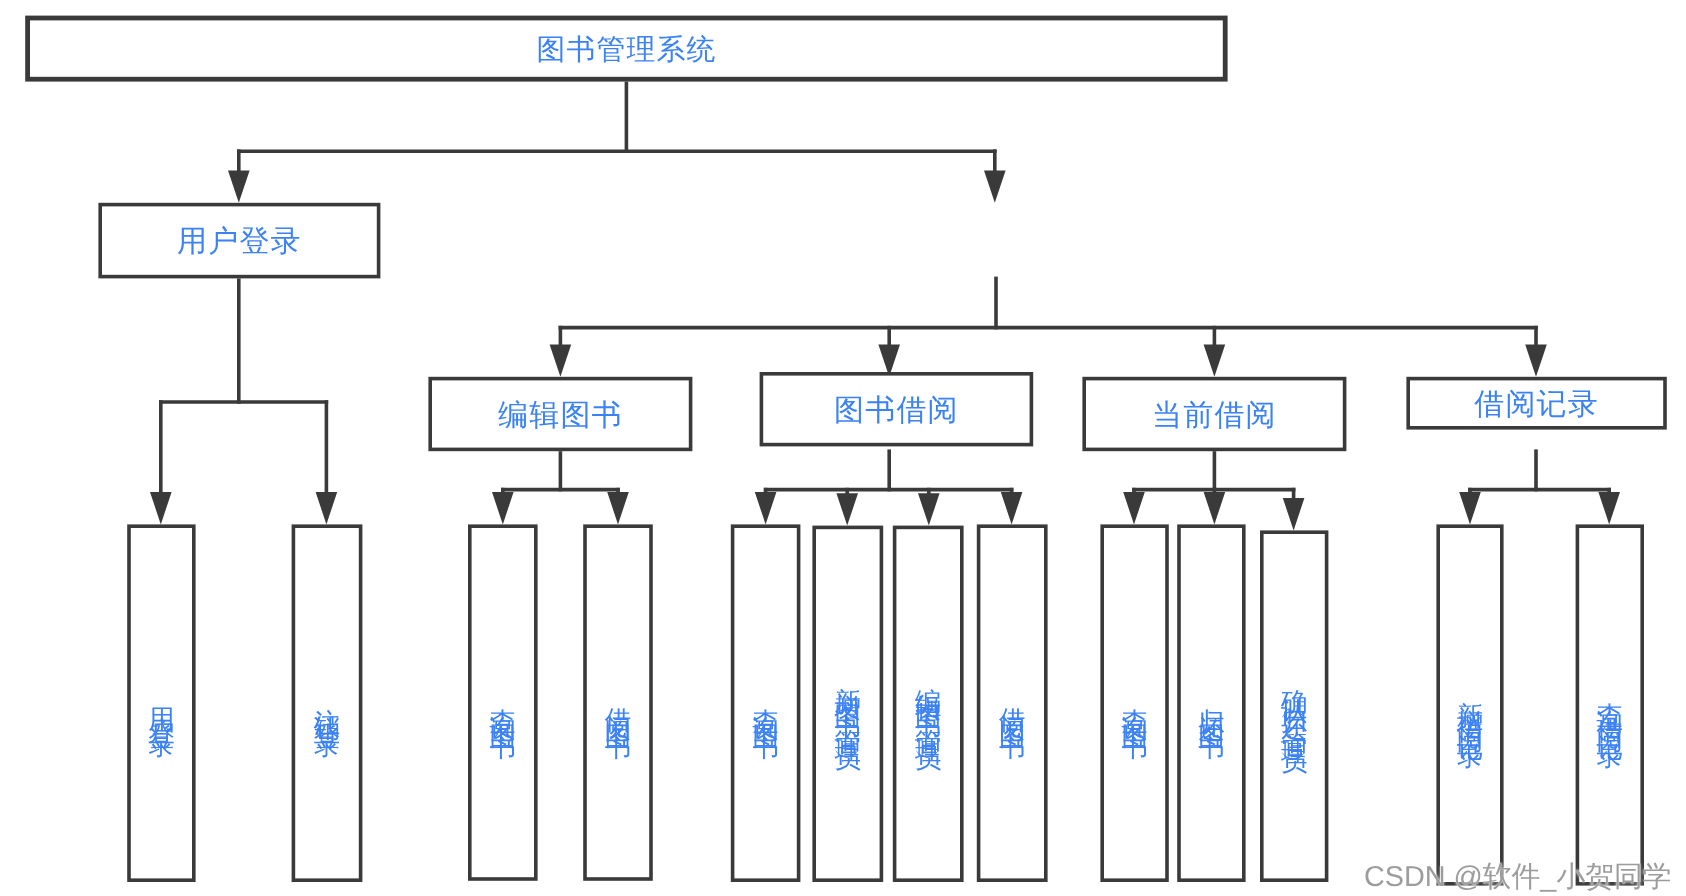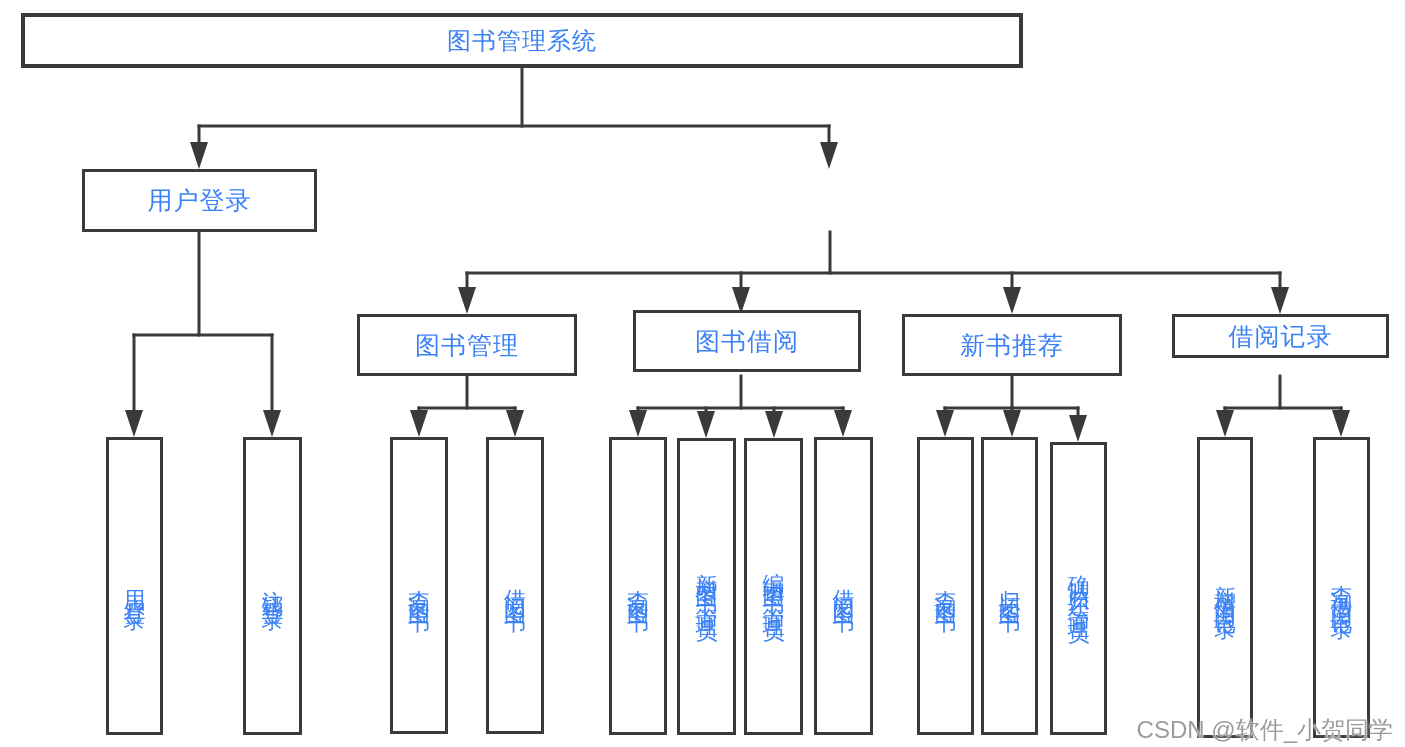--- a/index.html
+++ b/index.html
@@ -129,23 +129,23 @@
       <polygon points="1069,415 1087,415 1078,442"></polygon>
       <polygon points="1216,410 1234,410 1225,437"></polygon>
       <polygon points="1332,410 1350,410 1341,437"></polygon>
     </g>
   </svg>
 
   <div class="box root" style="left:21px; top:13px; width:1002px; height:55px;">图书管理系统</div>
 
   <div class="box h" style="left:82px; top:169px; width:235px; height:63px;">用户登录</div>
 
-  <div class="box h" style="left:357px; top:314px; width:220px; height:62px;">图书管理</div>
+  <div class="box h" style="left:357px; top:314px; width:220px; height:62px;">编辑图书</div>
   <div class="box h" style="left:633px; top:310px; width:228px; height:62px;">图书借阅</div>
-  <div class="box h" style="left:902px; top:314px; width:220px; height:62px;">新书推荐</div>
+  <div class="box h" style="left:902px; top:314px; width:220px; height:62px;">当前借阅</div>
   <div class="box h" style="left:1172px; top:314px; width:217px; height:44px;">借阅记录</div>
 
   <div class="box v" style="left:106px; top:437px; width:57px; height:298px;">
     <span>用户登录</span>
   </div>
   <div class="box v" style="left:243px; top:437px; width:59px; height:298px;">
     <span>注销登录</span>
   </div>
 
   <div class="box v" style="left:390px; top:437px; width:58px; height:297px;">

